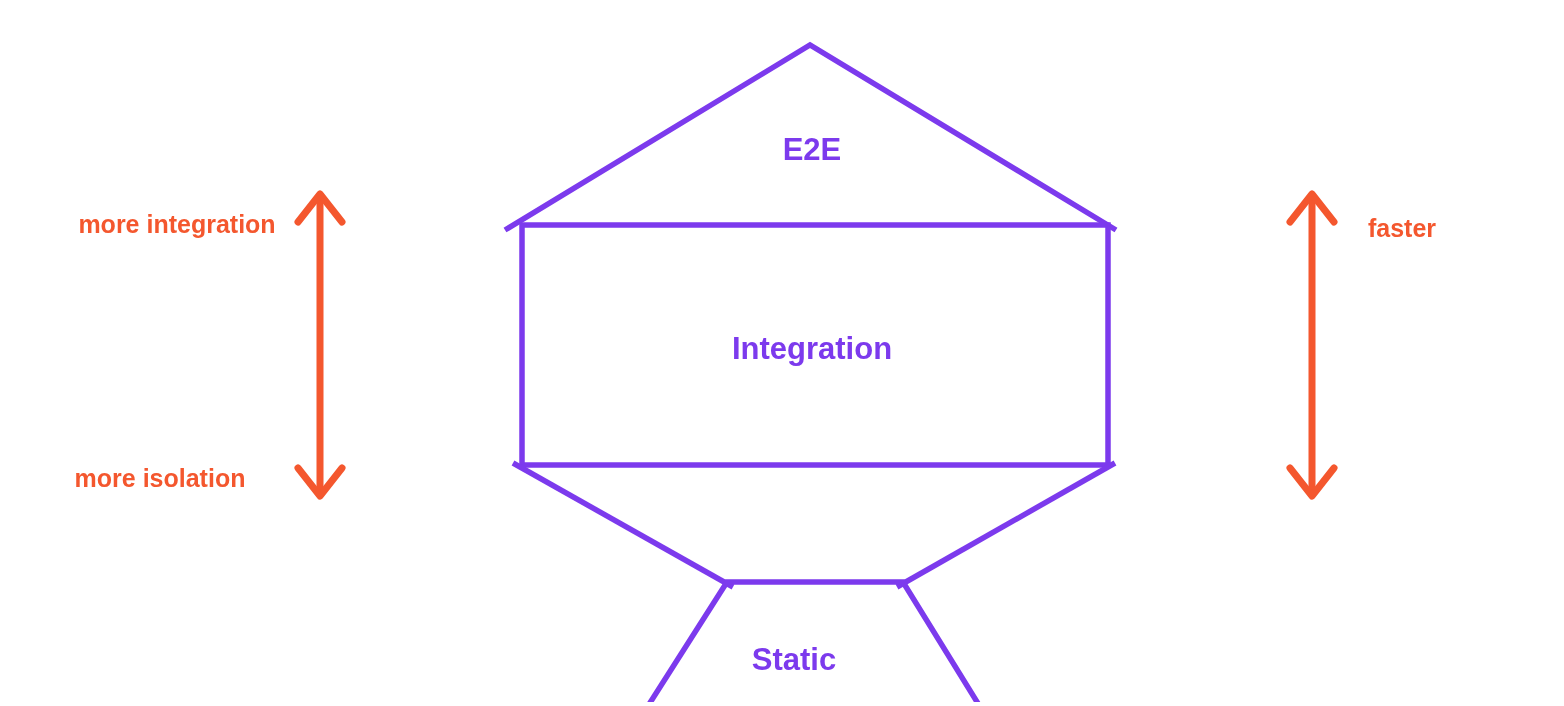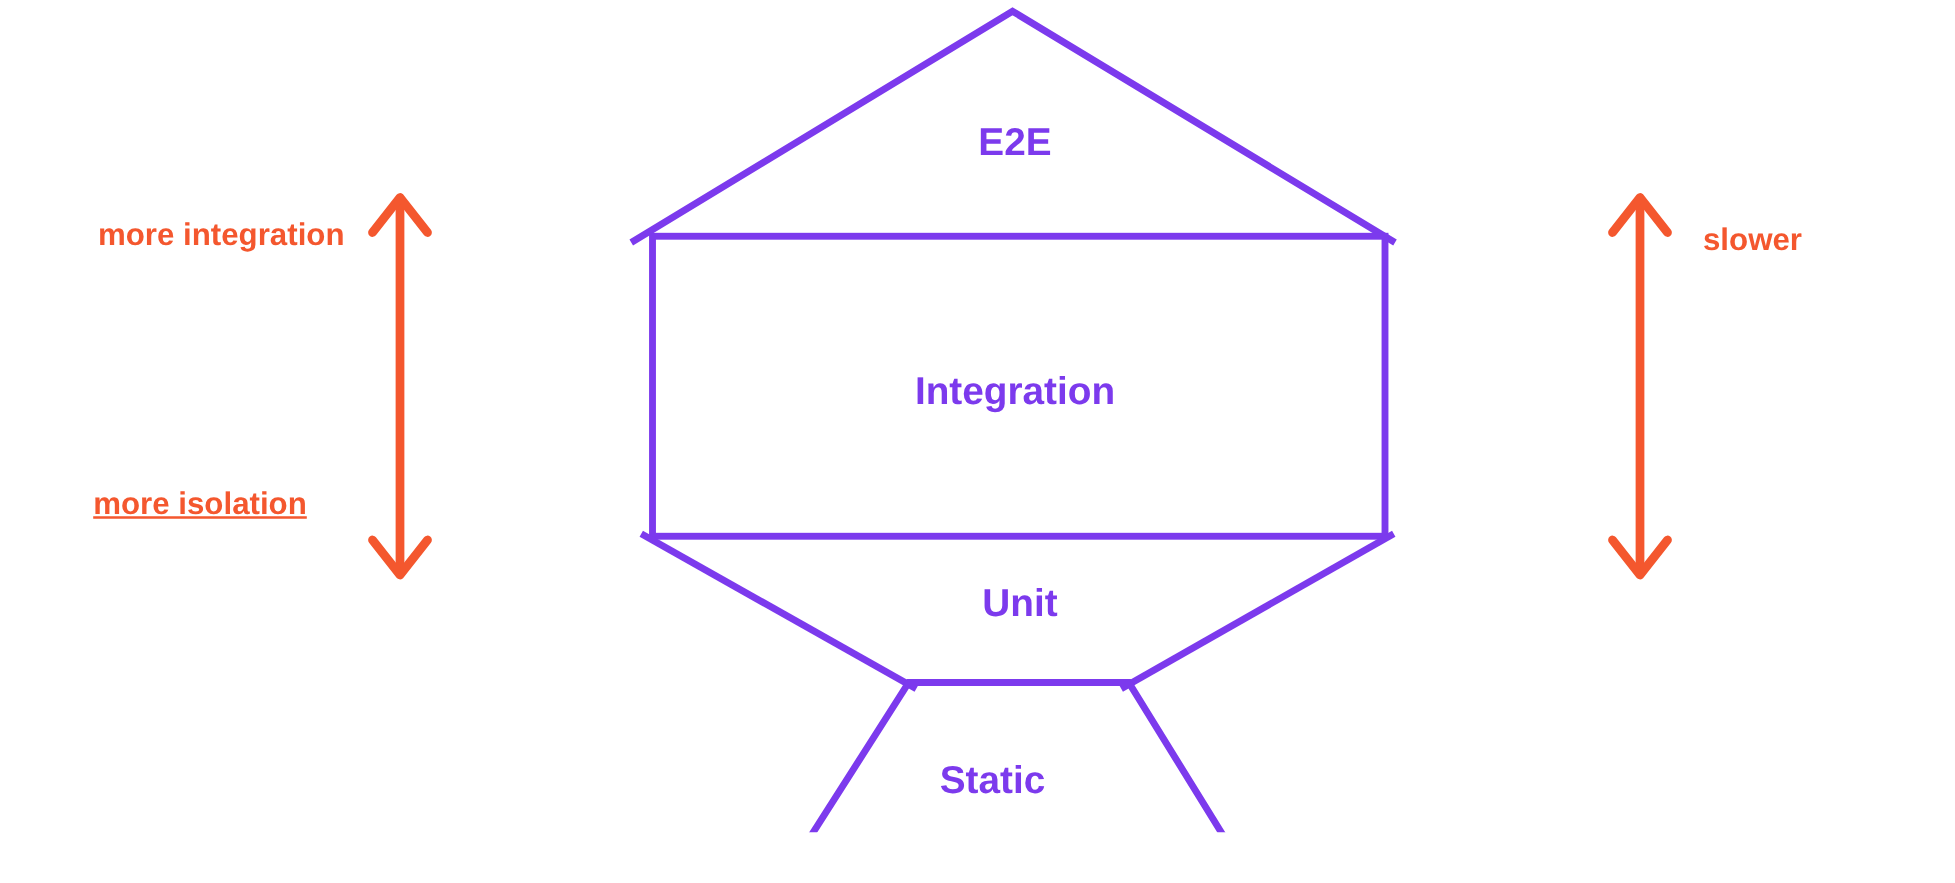--- a/index.html
+++ b/index.html
@@ -7,20 +7,21 @@
     --axis-color:#f4572e;
     --bg-color:#ffffff;
   }
   html,body{margin:0;padding:0;background:var(--bg-color);}
   .stage{
     position:relative;
     width:1564px;height:666px;
     background:var(--bg-color);
     overflow:hidden;
     font-family:"Liberation Sans", sans-serif;
+    margin-top:36px;
   }
   .stage svg{position:absolute;left:0;top:0;}
   .shape{
     fill:none;
     stroke:var(--shape-color);
     stroke-width:5.5;
     stroke-linejoin:miter;
   }
   .axis-stroke{
     fill:none;
@@ -69,21 +70,20 @@
 
     <g>
       <path class="axis-stroke" d="M1312 159 L1312 459"></path>
       <path class="axis-stroke" d="M1290 186 L1312 158 L1334 186"></path>
       <path class="axis-stroke" d="M1290 432 L1312 460 L1334 432"></path>
     </g>
   </svg>
 
   <div class="label purple" style="left:662px;top:95px;">E2E</div>
   <div class="label purple" style="left:662px;top:294px;">Integration</div>
-  <div class="label purple" style="left:666px;top:464px;">Unit</div>
   <div class="label purple" style="left:644px;top:605px;">Static</div>
 
   <div class="label orange" style="left:27px;top:173px;">more integration</div>
-  <div class="label orange" style="left:10px;top:388px;text-decoration:underline;">more isolation</div>
+  <div class="label orange" style="left:10px;top:427px;">more isolation</div>
 
-  <div class="label orange" style="left:1252px;top:177px;">slower</div>
+  <div class="label orange" style="left:1252px;top:177px;">faster</div>
 
 </div>
 
 </body></html>

